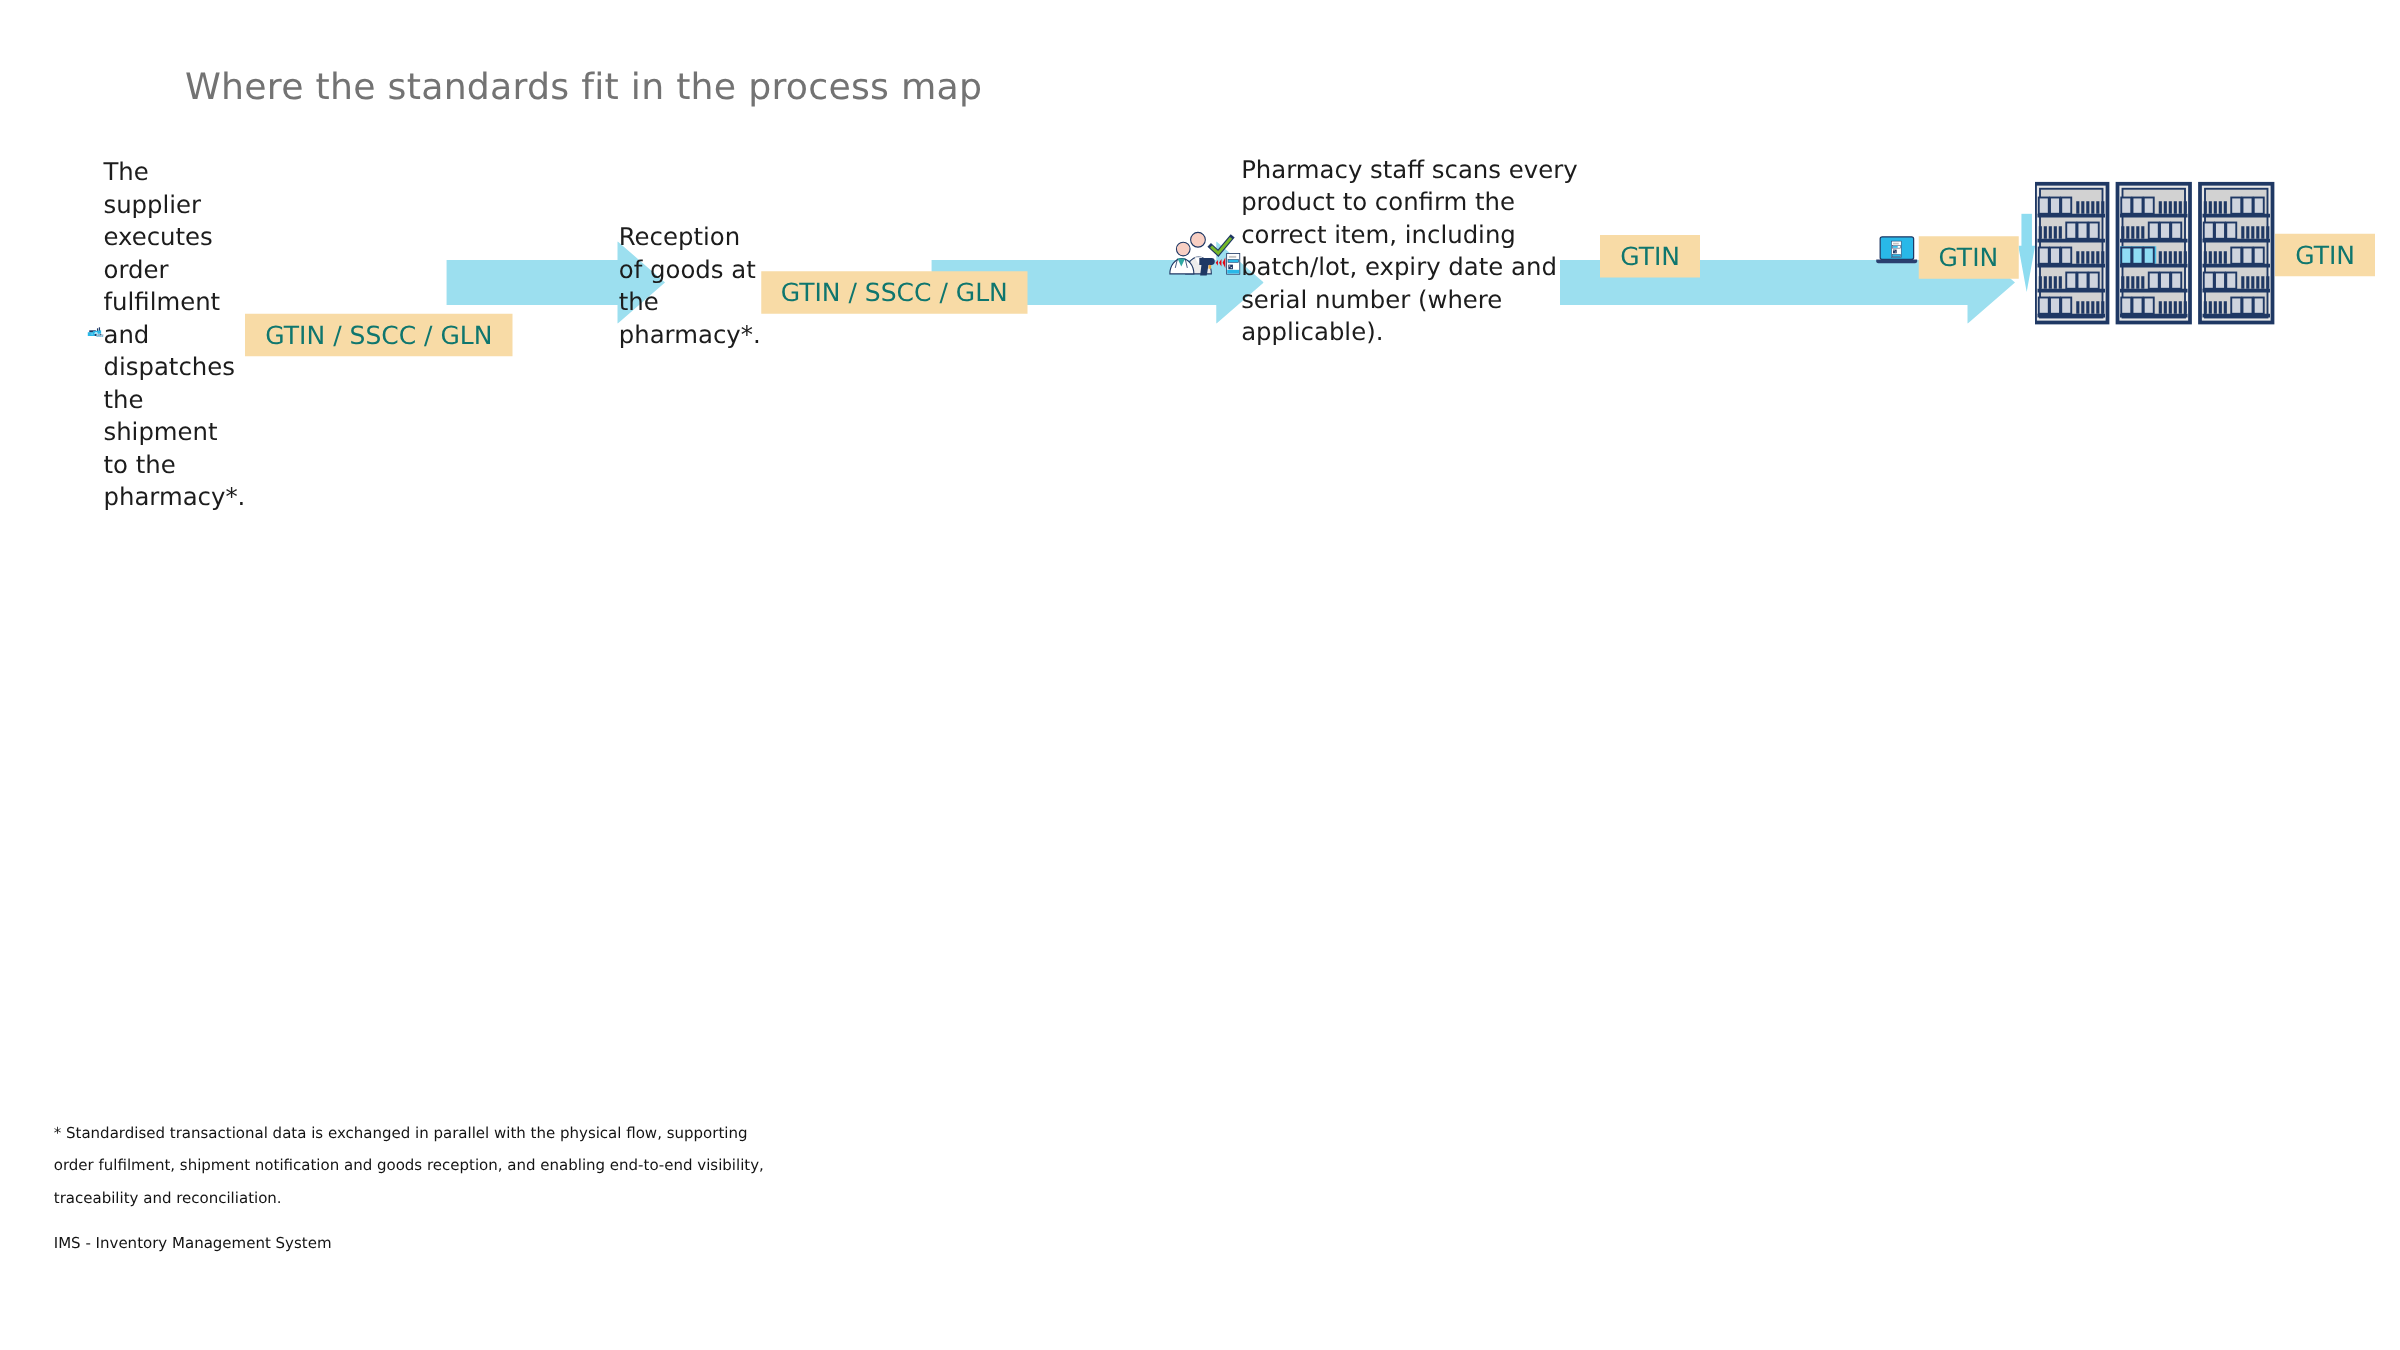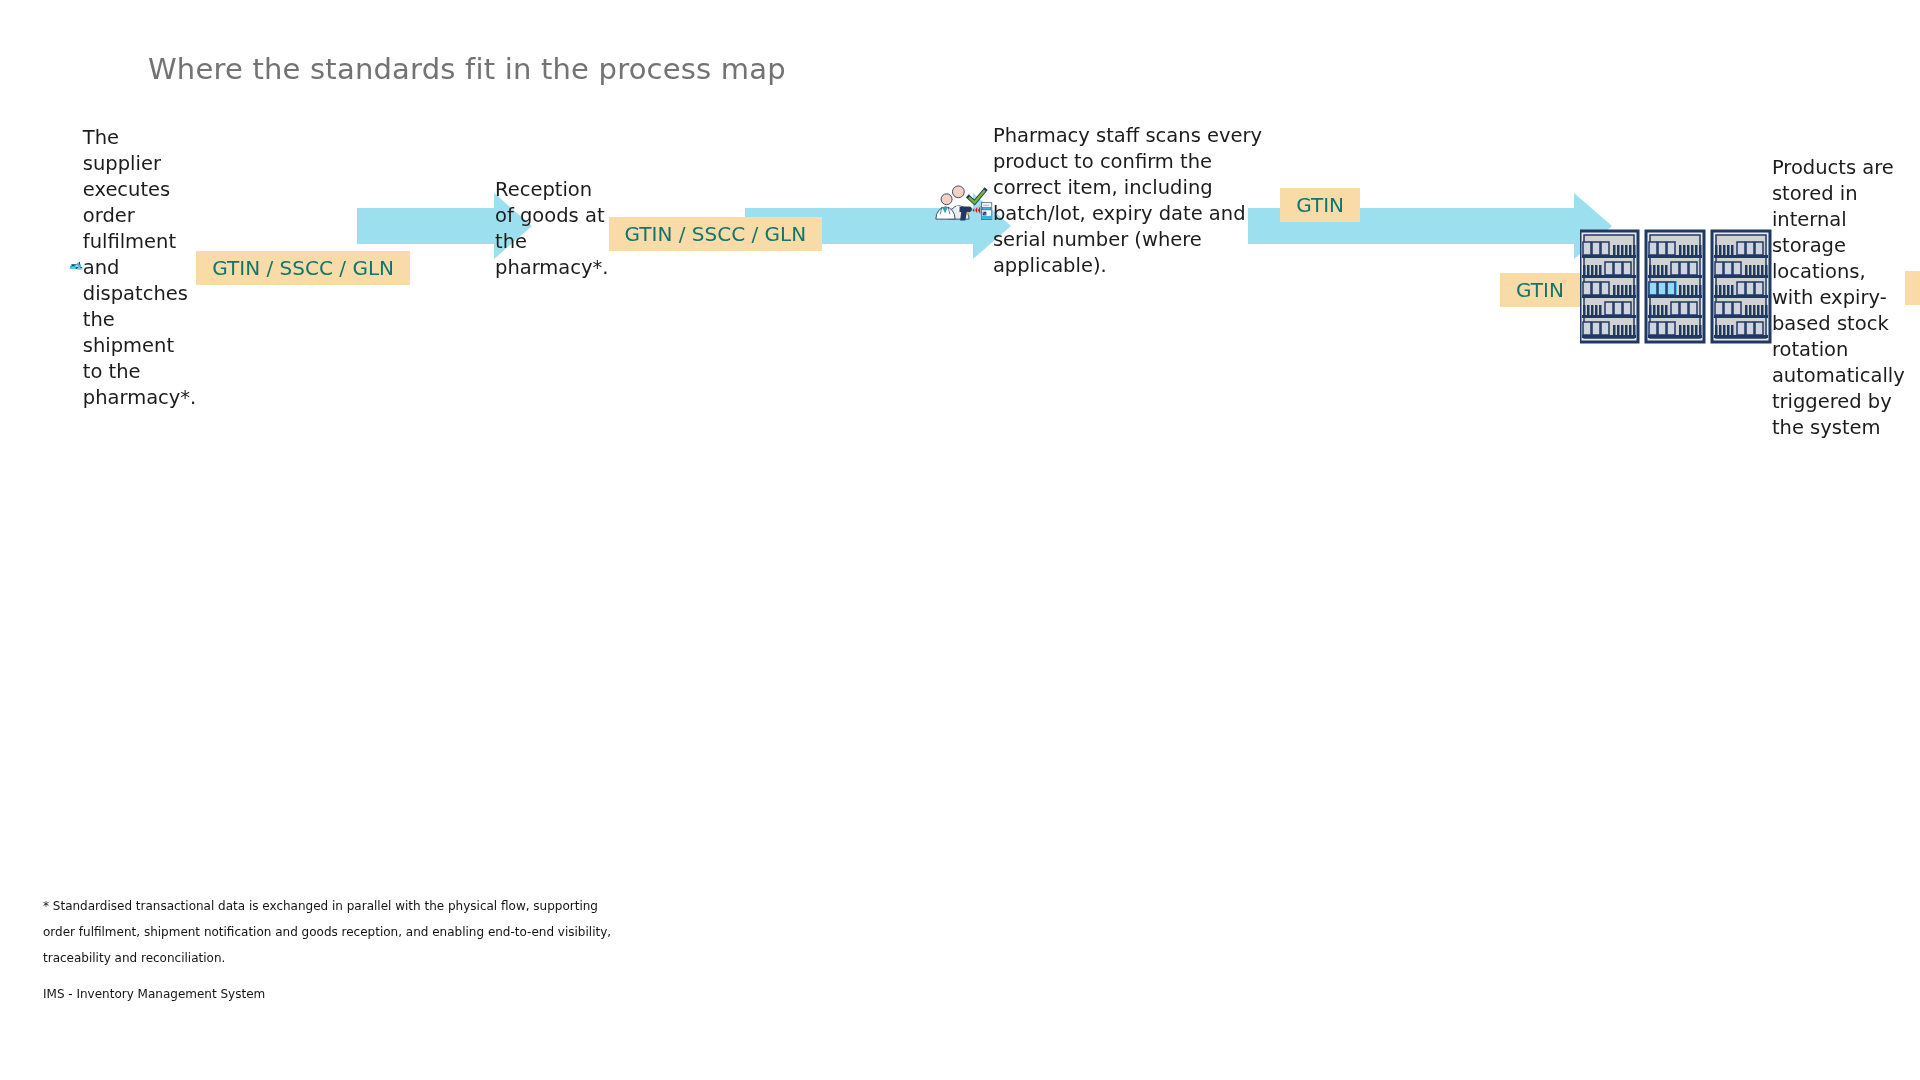--- a/index.html
+++ b/index.html
@@ -284,21 +284,20 @@
           <use href="#unit"></use>
           <use href="#rowB" transform="translate(2,8)"></use>
             <use href="#rowA" transform="translate(2,28)"></use>
           <use href="#rowB" transform="translate(2,48)"></use>
             <use href="#rowA" transform="translate(2,68)"></use>
           <use href="#rowB" transform="translate(2,88)"></use>
         </g>
       </svg>
     </div>
 
-    <p class="desc storage">Products are stored in internal storage locations, with expiry-based stock rotation automatically triggered by the system</p>
     <div class="badge storage-badge">GTIN</div>
   </section>
 
   <footer class="footnotes">
     <p>* Standardised transactional data is exchanged in parallel with the physical flow, supporting order fulfilment, shipment notification and goods reception, and enabling end-to-end visibility, traceability and reconciliation.</p>
     <p class="ims">IMS - Inventory Management System</p>
   </footer>
 
 </div>
 

